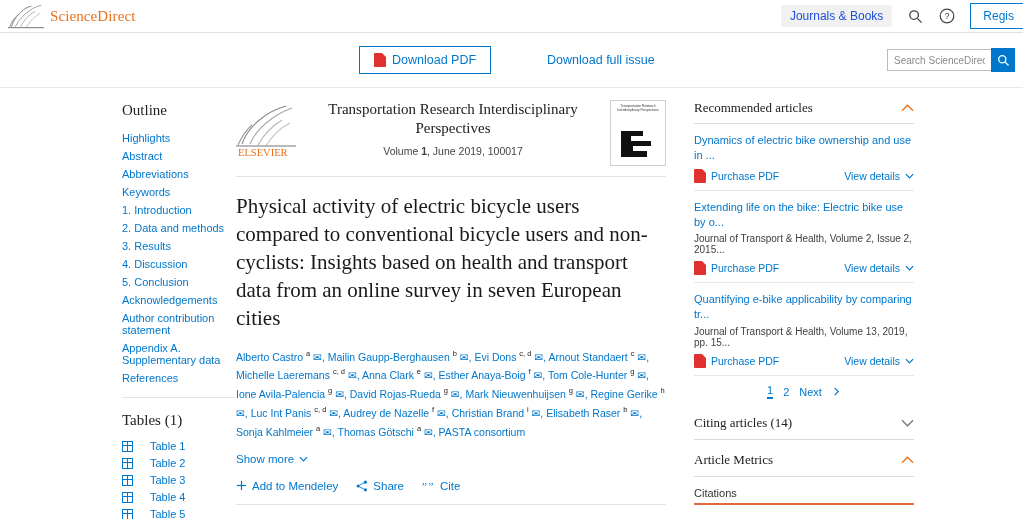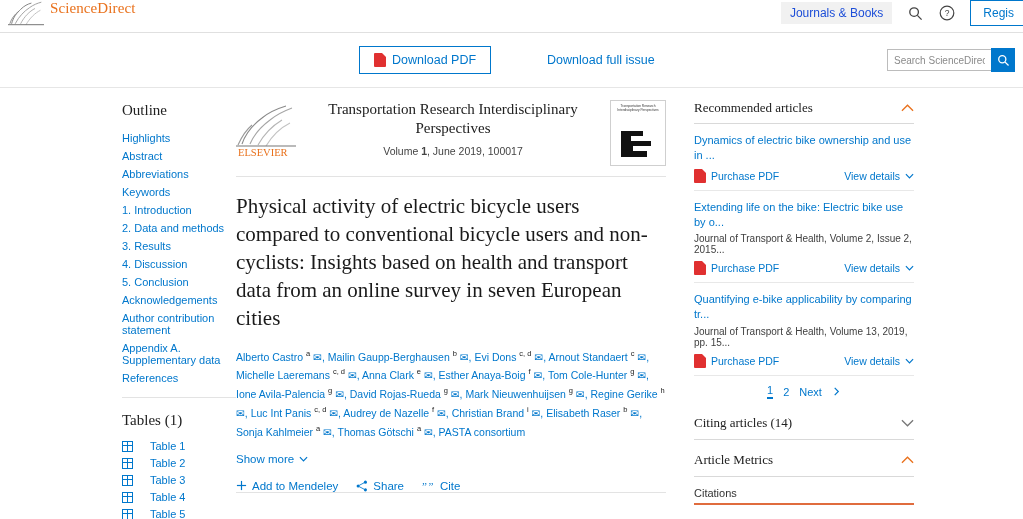--- a/index.html
+++ b/index.html
@@ -12,21 +12,21 @@
     background:#fff;
     overflow:hidden;
   }
   a { text-decoration:none; }
 
   
   .topbar {
     height:33px;
     border-bottom:1px solid #e0e0e0;
     display:flex;
-    align-items:flex-start;
+    align-items:center;
     padding:0 8px;
     position:relative;
   }
   .elsevier-logo { width:36px; height:26px; margin-right:6px; flex:none; }
   .sd-brand {
     font-size:15px;
     color:#e9711c;
     font-family:"Liberation Serif", serif;
     letter-spacing:.1px;
   }
@@ -241,21 +241,21 @@
     gap:5px;
   }
   .art-actions {
     display:flex;
     align-items:center;
     gap:18px;
     margin:14px 0 12px 0;
     color:#0077cc;
     font-size:11.5px;
     border-bottom:1px solid #e3e3e3;
-    padding-bottom:0;
+    padding-bottom:12px;
   }
   .art-actions span { display:inline-flex; align-items:center; gap:5px; }
   .doi-row {
     display:flex;
     justify-content:space-between;
     font-size:10.5px;
     padding-top:3px;
   }
 
   

